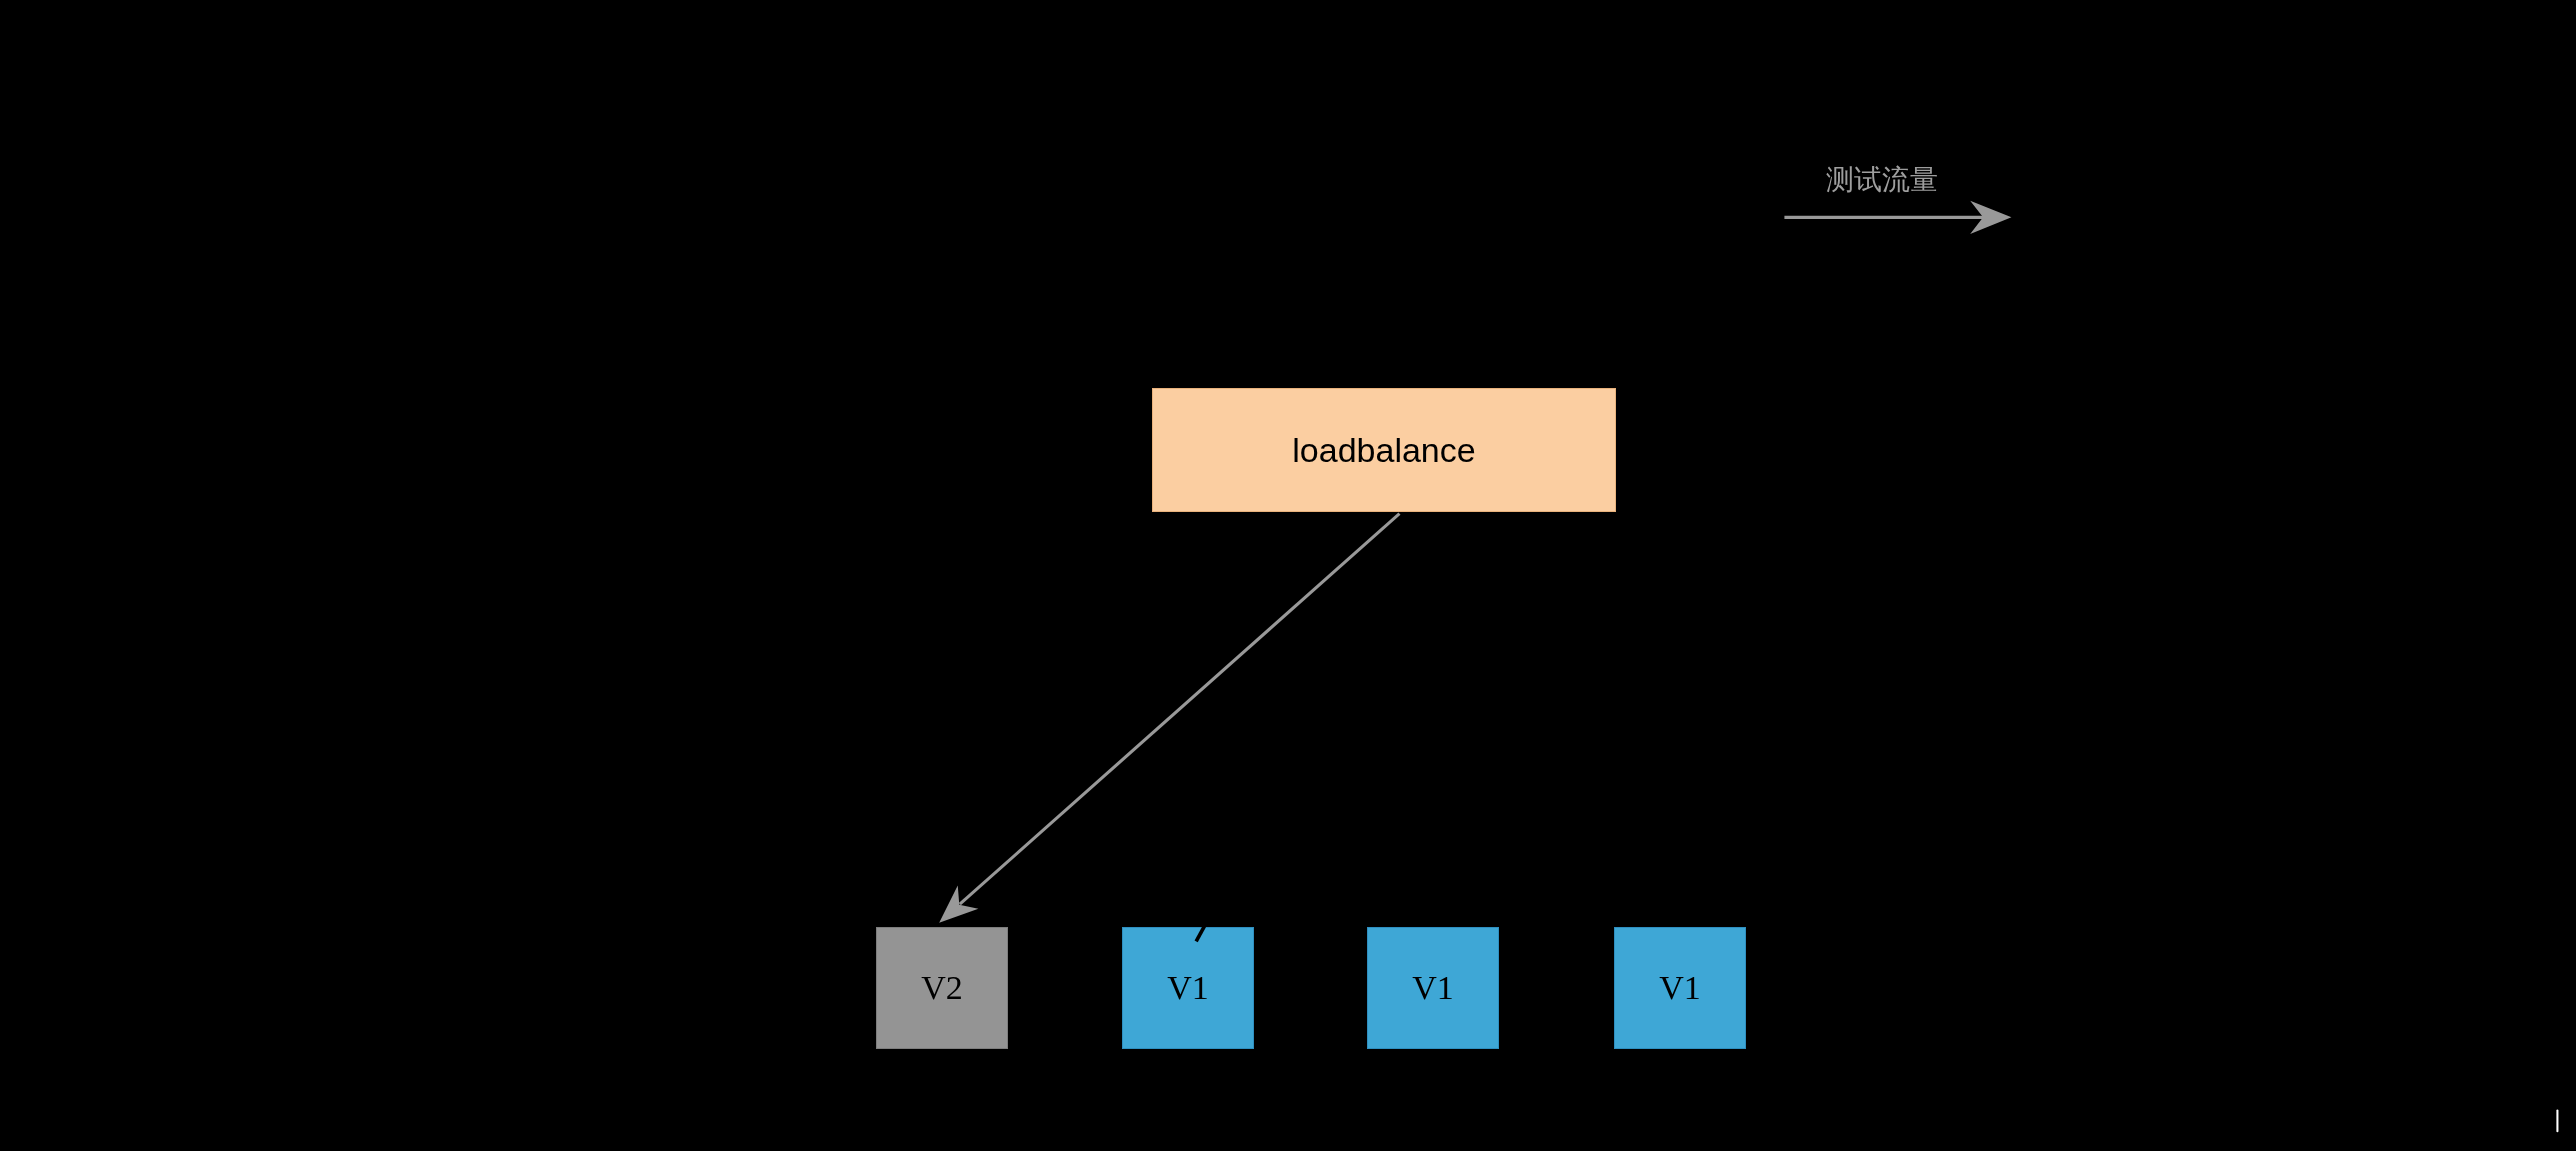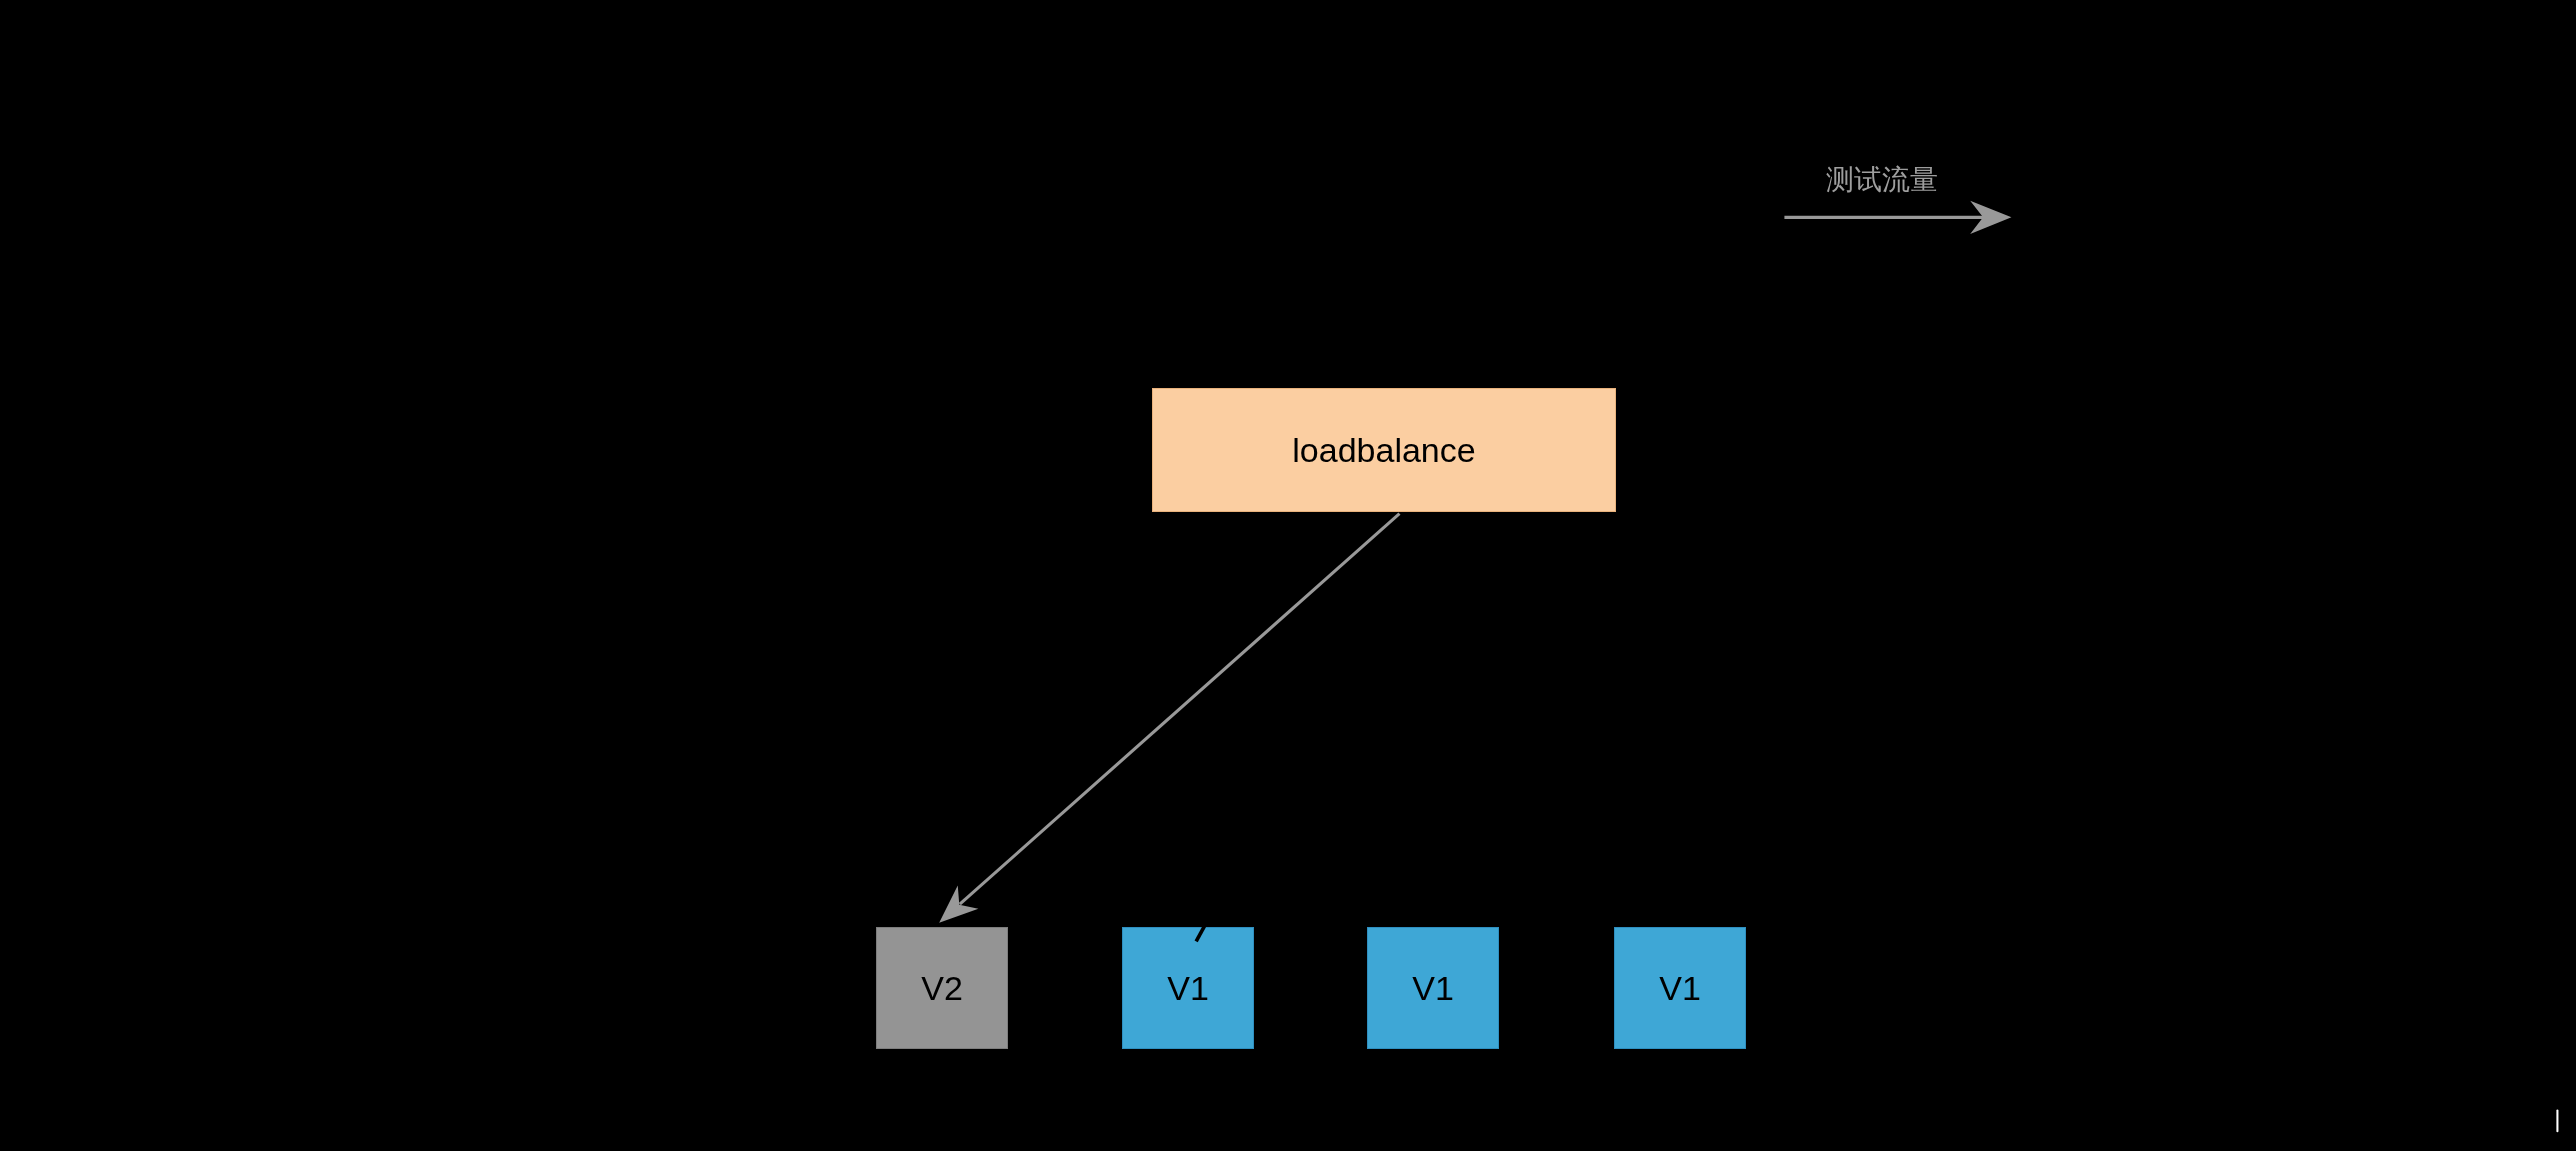--- a/index.html
+++ b/index.html
@@ -45,20 +45,21 @@
     top: 388px;
     width: 464px;
     height: 124px;
     font-size: 34px;
   }
   .backend {
     top: 927px;
     width: 132px;
     height: 122px;
     font-size: 34px;
+    font-family: Liberation Serif, serif;
   }
   #backend-0 { left: 876px; }
   #backend-1 { left: 1122px; }
   #backend-2 { left: 1367px; }
   #backend-3 { left: 1614px; }
   #test-traffic-label {
     position: absolute;
     left: 1779px;
     top: 164px;
     width: 206px;

